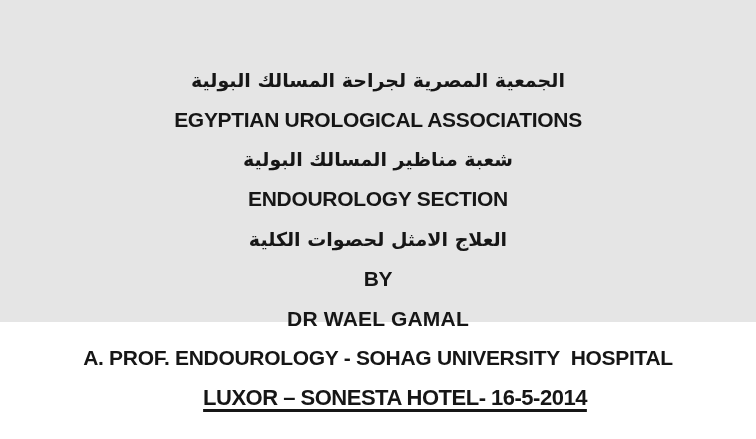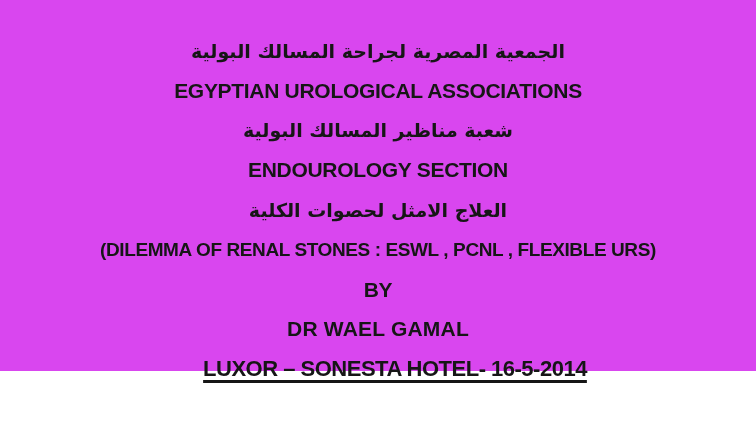--- a/index.html
+++ b/index.html
@@ -6,23 +6,23 @@
   html, body {
     width: 756px;
     height: 439px;
     background: #ffffff;
     overflow: hidden;
     font-family: "Liberation Sans", sans-serif;
   }
   .page {
     position: relative;
     width: 756px;
-    height: 371px;
-    background: #d946ef;
-    padding-top: 31px;
+    height: 322px;
+    background: #e5e5e5;
+    padding-top: 60px;
   }
   .row {
     height: 39.8px;
     display: flex;
     align-items: center;
     justify-content: center;
     white-space: pre;
     color: #161616;
     font-weight: bold;
   }
@@ -61,22 +61,22 @@
   <div class="row ar" dir="rtl">الجمعية المصرية لجراحة المسالك البولية</div>
 
   <div class="row en-sm">EGYPTIAN UROLOGICAL ASSOCIATIONS</div>
 
   <div class="row ar" dir="rtl">شعبة مناظير المسالك البولية</div>
 
   <div class="row en-sm">ENDOUROLOGY SECTION</div>
 
   <div class="row ar" dir="rtl">العلاج الامثل لحصوات الكلية</div>
 
-  <div class="row en-sm dilemma">(DILEMMA OF RENAL STONES : ESWL , PCNL , FLEXIBLE URS)</div>
 
   <div class="row en-sm">BY</div>
 
   <div class="row en-sm name">DR WAEL GAMAL</div>
 
+  <div class="row en-sm">A. PROF. ENDOUROLOGY - SOHAG UNIVERSITY  HOSPITAL</div>
 
   <div class="row en-sm venue">LUXOR – SONESTA HOTEL- 16-5-2014</div>
 
 </div>
 
 </body></html>

